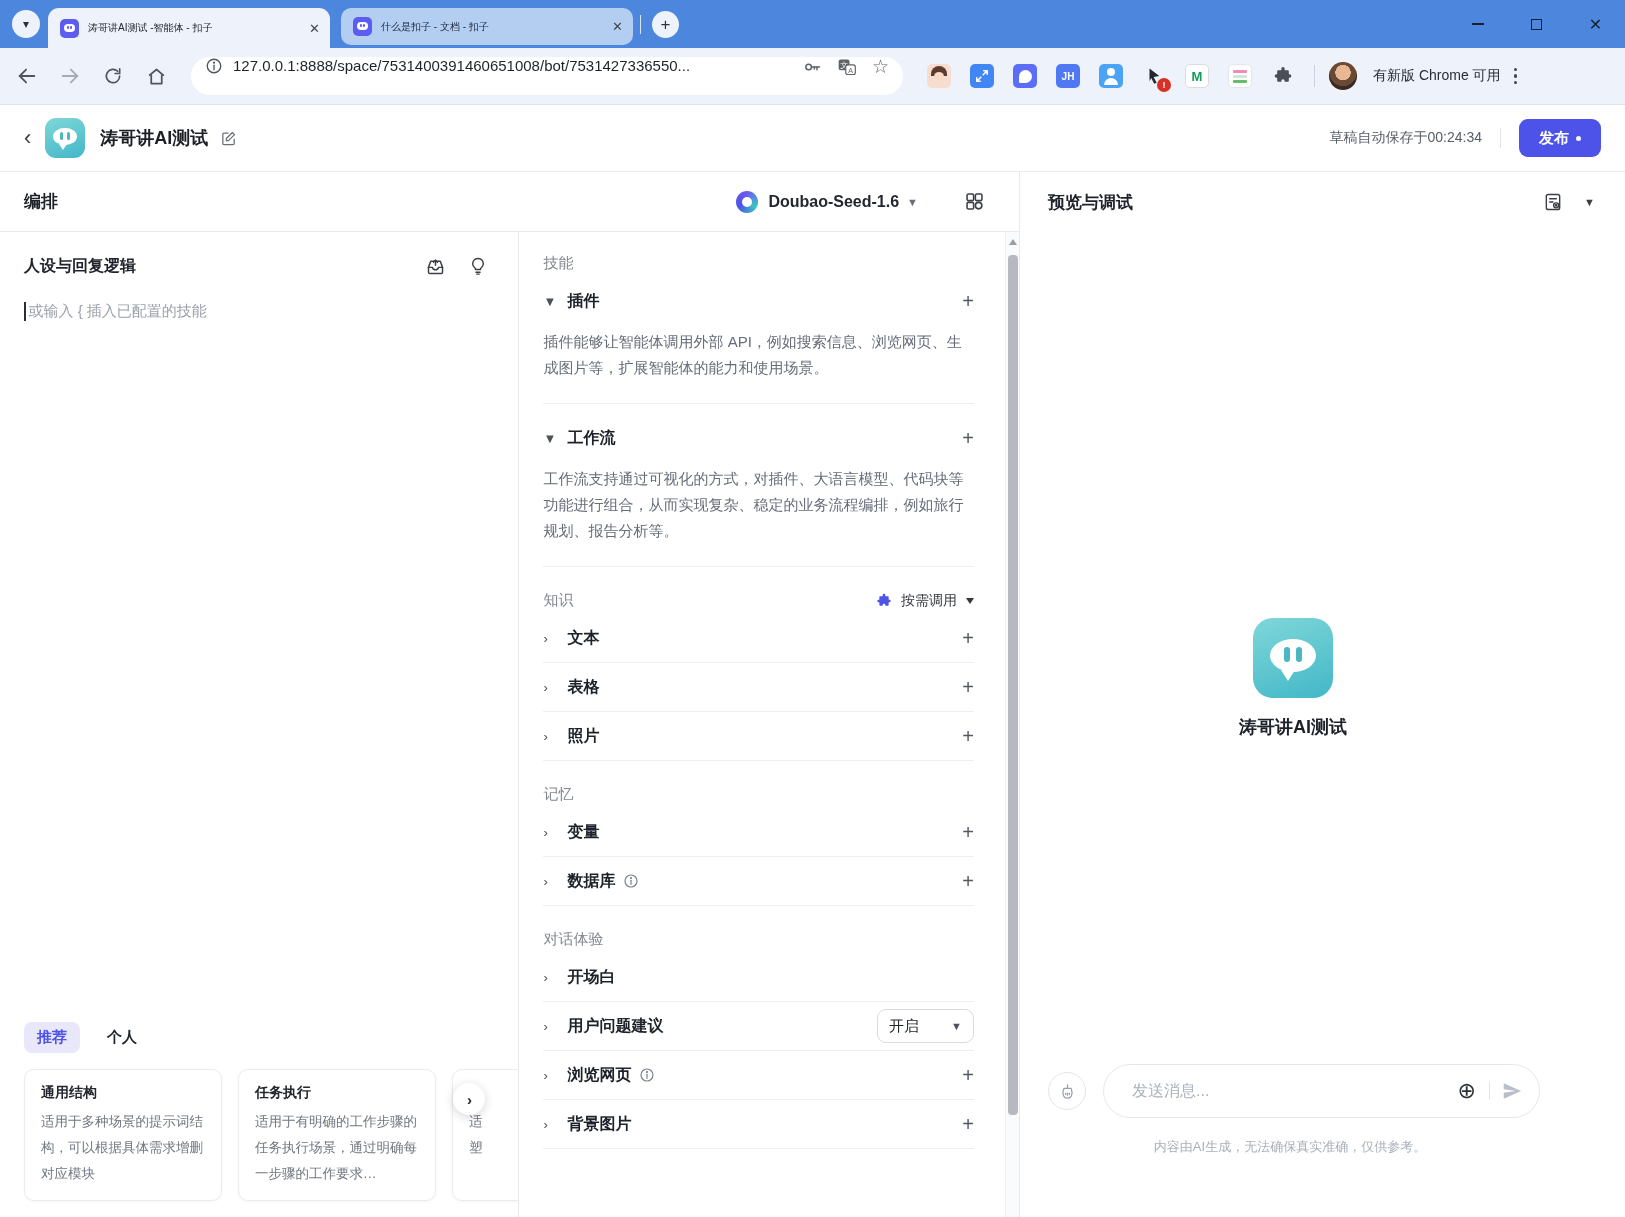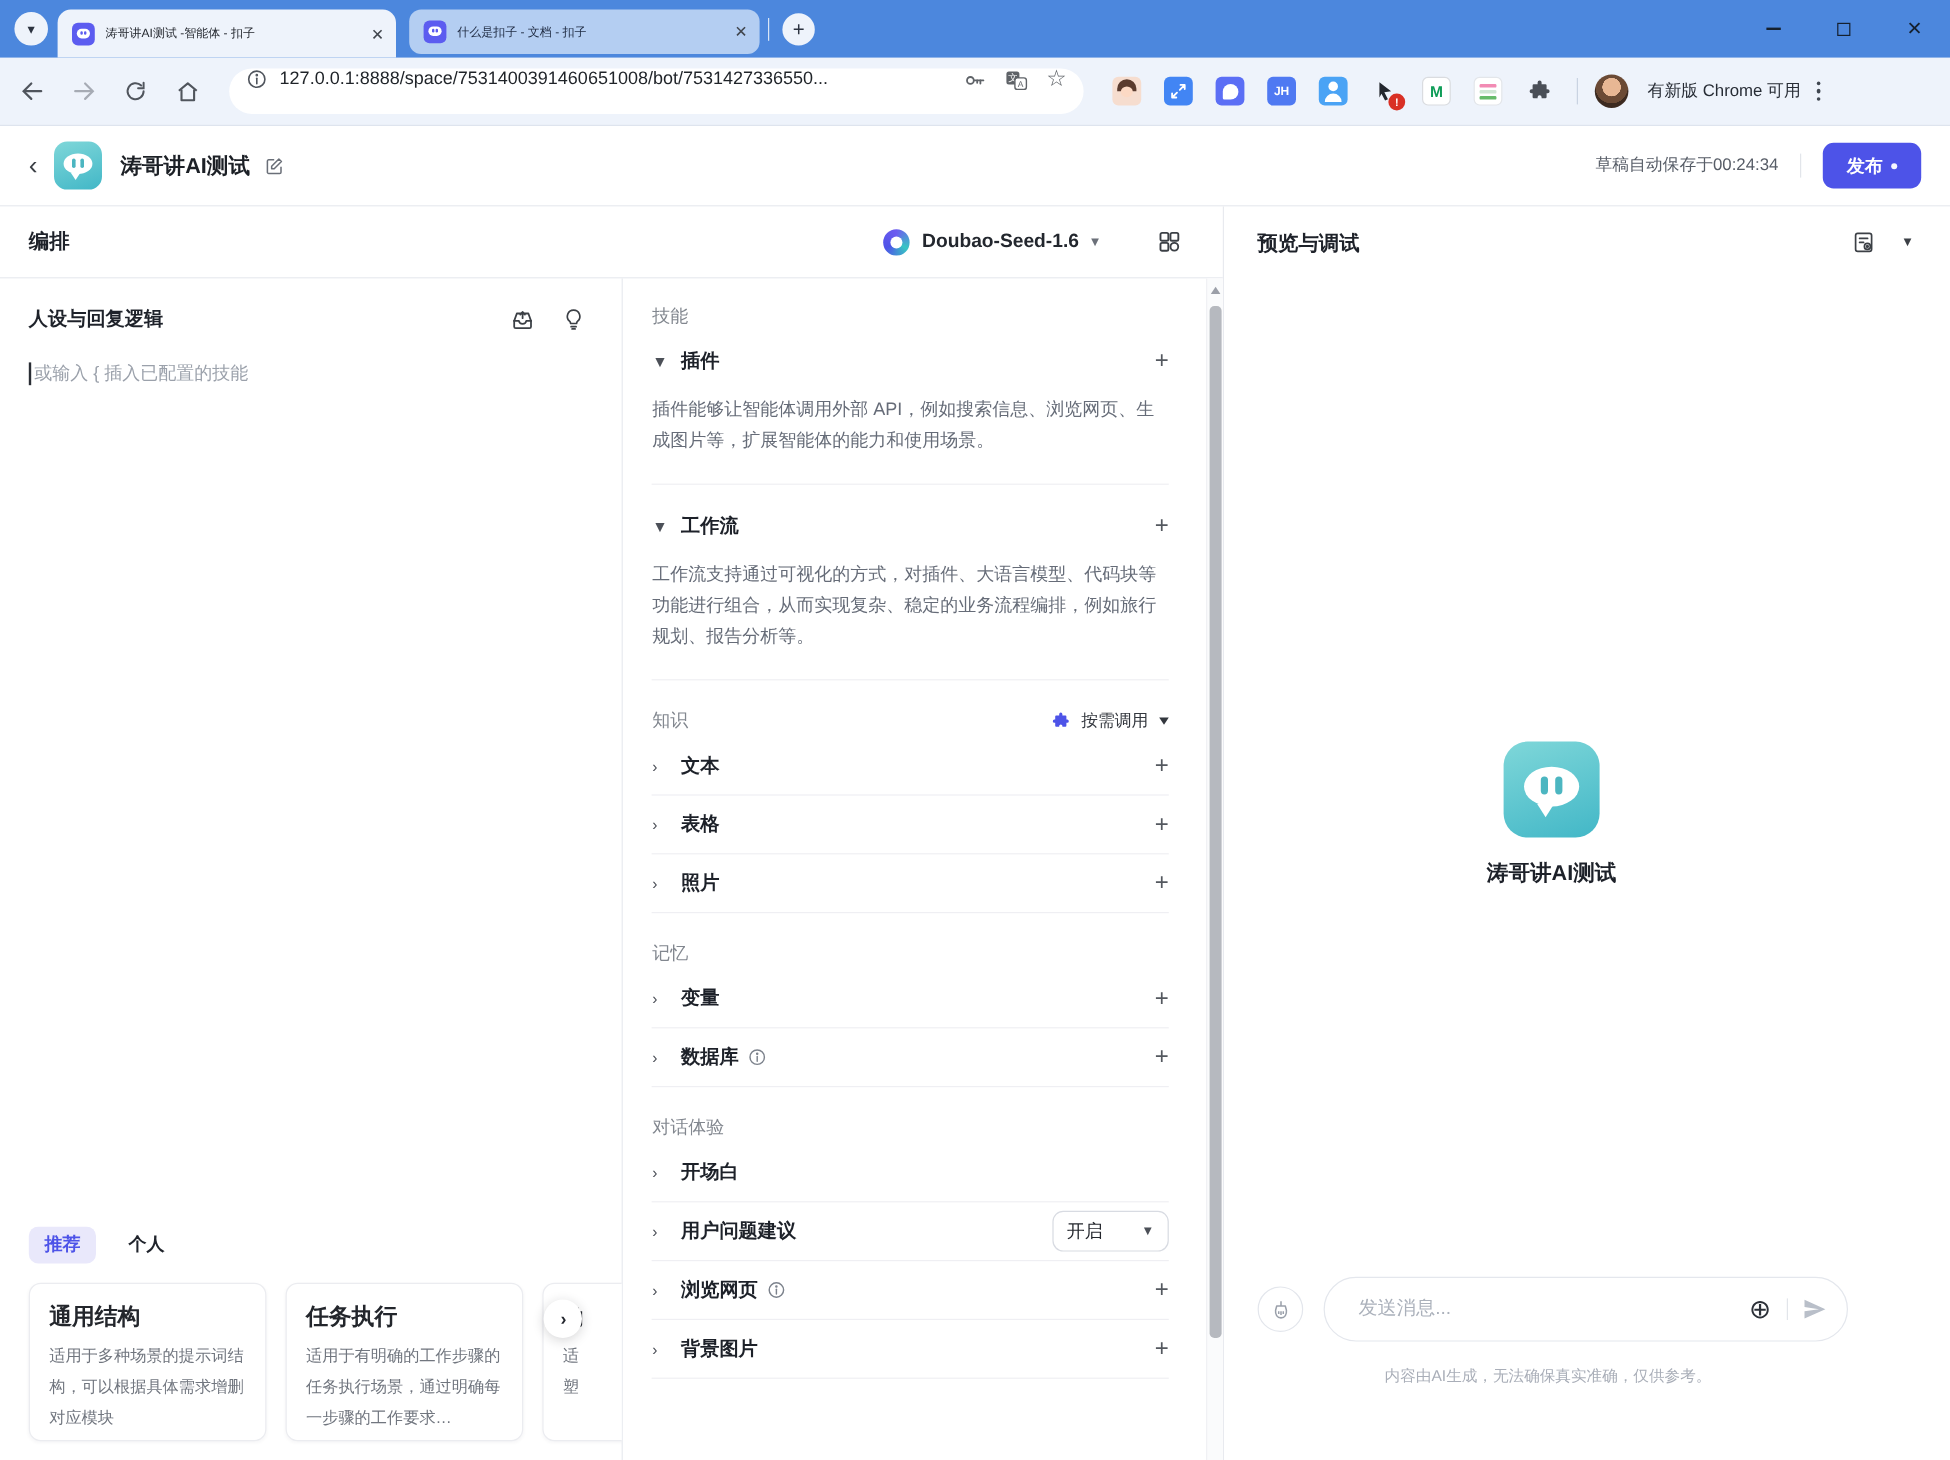--- a/index.html
+++ b/index.html
@@ -123,21 +123,21 @@
   .caret { width:1.5px; height:19px; background:#2a2e35; margin-right:3px; }
   .ph-text { font-size:15px; color:#9ba1ab; }
   .prompt-dock { position:absolute; left:0; right:0; bottom:0; padding:0 0 16px 24px; overflow:hidden;margin-top:24px; }
   .dock-tabs { display:flex; align-items:center; }
   .tab-pill { font-size:15px; font-weight:600; color:#4d53e8; background:#e9e8fb;
     padding:6px 13px; border-radius:8px; }
   .tab-plain { font-size:15px; font-weight:600; color:#20242c; margin-left:27px; }
   .cards { display:flex; gap:16px; margin-top:16px; }
   .pcard { width:198px; height:132px; flex:none; background:#fff; border:1px solid #ebecf0;
     border-radius:10px; padding:14px 16px; box-shadow:0 1px 3px rgba(28,32,40,.04); overflow:hidden; }
-  .pcard-title { font-size:19px; font-weight:600; color:#23262c; margin-bottom:7px; }
+  .pcard-title { font-size:14px; font-weight:600; color:#23262c; margin-bottom:7px; }
   .pcard-desc { font-size:13.5px; color:#71767f; line-height:26px; }
   .pcard-partial .pcard-title, .pcard-partial .pcard-desc { white-space:nowrap; }
   .next-btn { position:absolute; right:33px; bottom:102px; width:32px; height:32px; border-radius:50%;
     background:#fff; box-shadow:0 2px 10px rgba(25,28,35,.18); display:flex; align-items:center;
     justify-content:center; font-size:15px; font-weight:700; color:#23262e; }
 
   
   .config-panel { width:500px; position:relative; }
   .config-scroll { padding:0 45px 0 24px; }
   .sec-label { font-size:15px; color:#82878f; font-weight:500; margin:24px 0 4px; }

